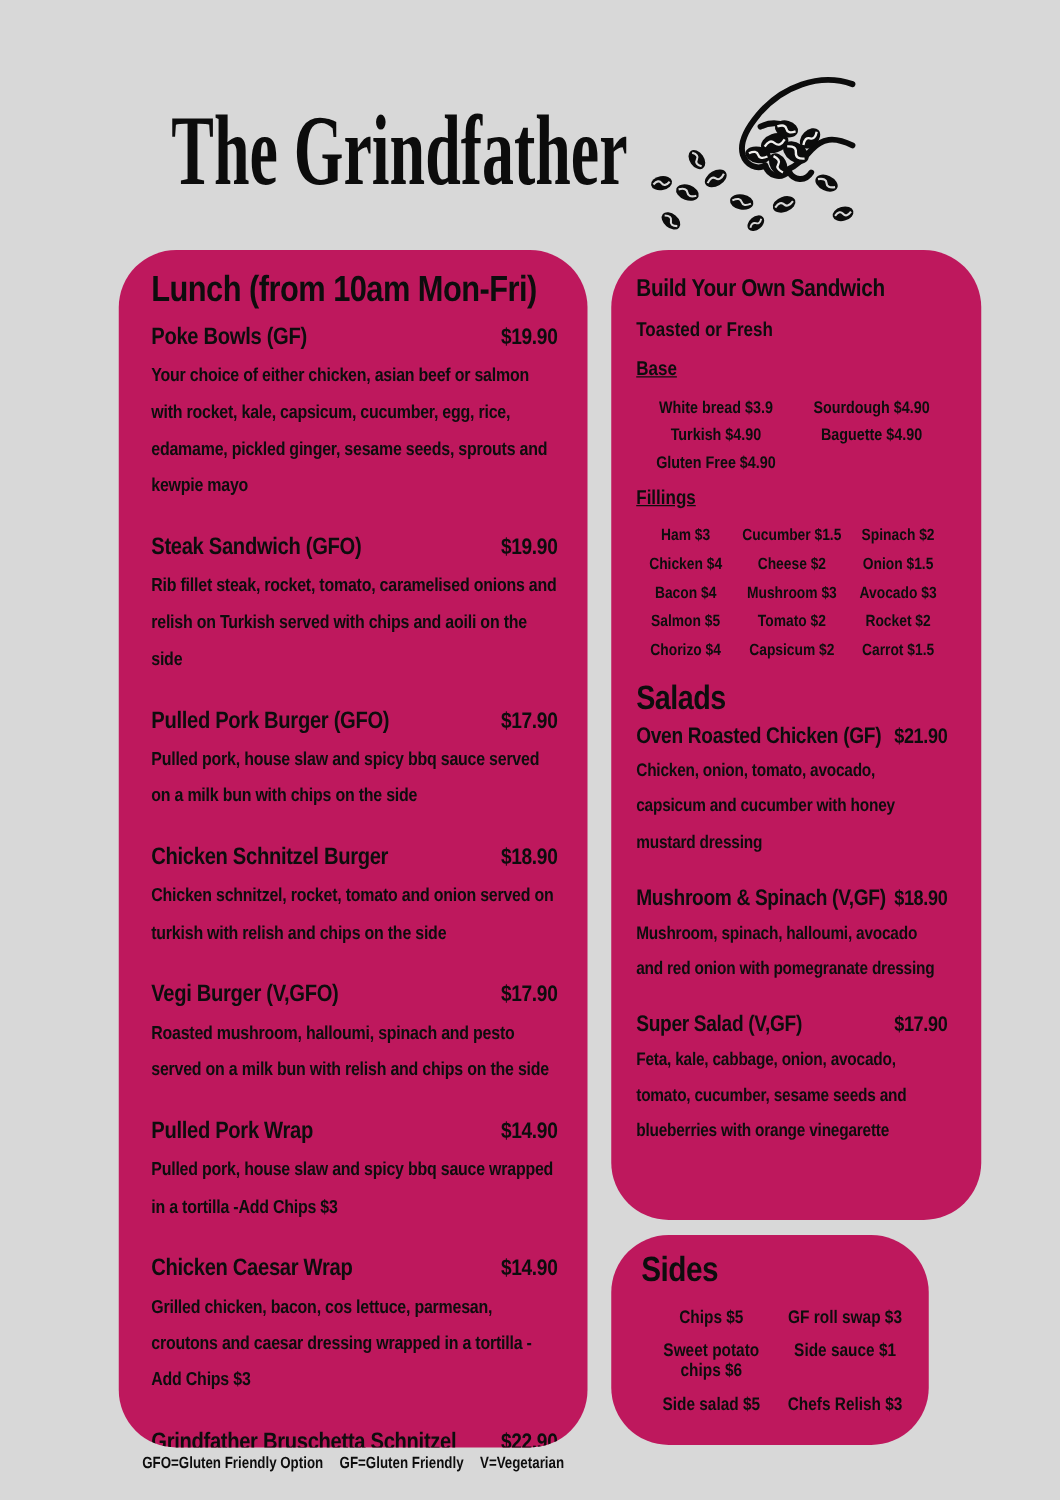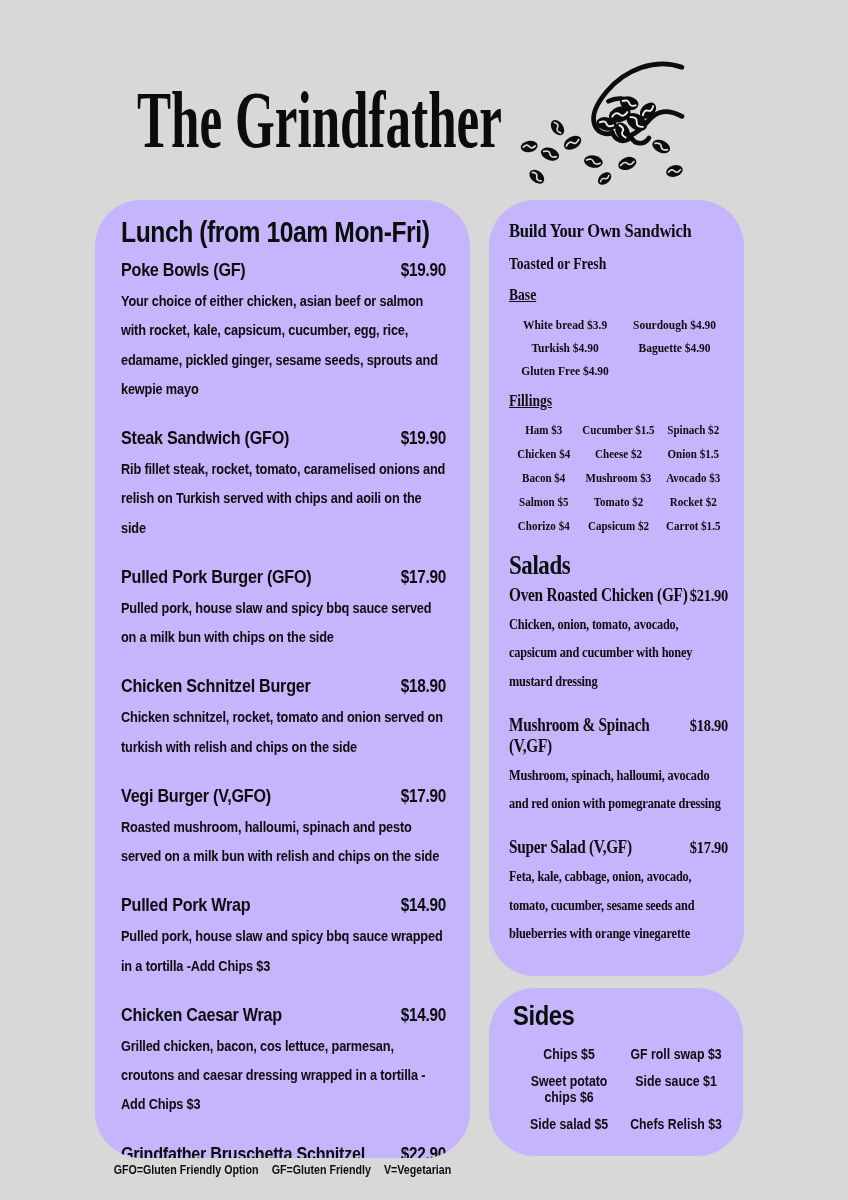--- a/index.html
+++ b/index.html
@@ -8,23 +8,23 @@
   .page { position:relative; width:848px; height:1200px; background:#d8d8d8; overflow:hidden; color:#0d0d0d; }
 
   
   .logo-row { position:absolute; top:52px; left:0; width:820px; height:130px;
               display:flex; justify-content:center; align-items:center; gap:2px;text-align:right; }
   .logo-text-svg { display:block; }
   .logo-text-svg text { font-family:"Liberation Serif", serif; font-weight:bold; fill:#0c0c0c; }
   .logo-art { margin-left:4px; margin-top:10px; }
 
   
-  .panel { position:absolute; background:#c4b5fd; border-radius:46px; overflow:hidden; }
+  .panel { position:absolute; background:#be185d; border-radius:46px; overflow:hidden; }
   #lunch-panel    { left:95px;  top:200px; width:375px; height:958px; padding:14px 24px 0 26px; }
-  #sandwich-panel { left:489px; top:200px; width:255px; height:776px; padding:14px 16px 0 20px;font-family:Liberation Serif, serif; }
+  #sandwich-panel { left:489px; top:200px; width:296px; height:776px; padding:14px 27px 0 20px; }
   #sides-panel    { left:489px; top:988px; width:254px; height:168px; padding:12px 16px 0 24px; }
 
   
   .cw { width:117.65%; transform:scaleX(0.85); transform-origin:0 0; }
 
   
   .lunch-title { font-size:29px; font-weight:bold; letter-spacing:-0.5px; margin:2px 0 2px; }
   .item { margin-top:24px; }
   .item:first-of-type { margin-top:10px; }
   .item-row { display:flex; justify-content:space-between; align-items:baseline;

